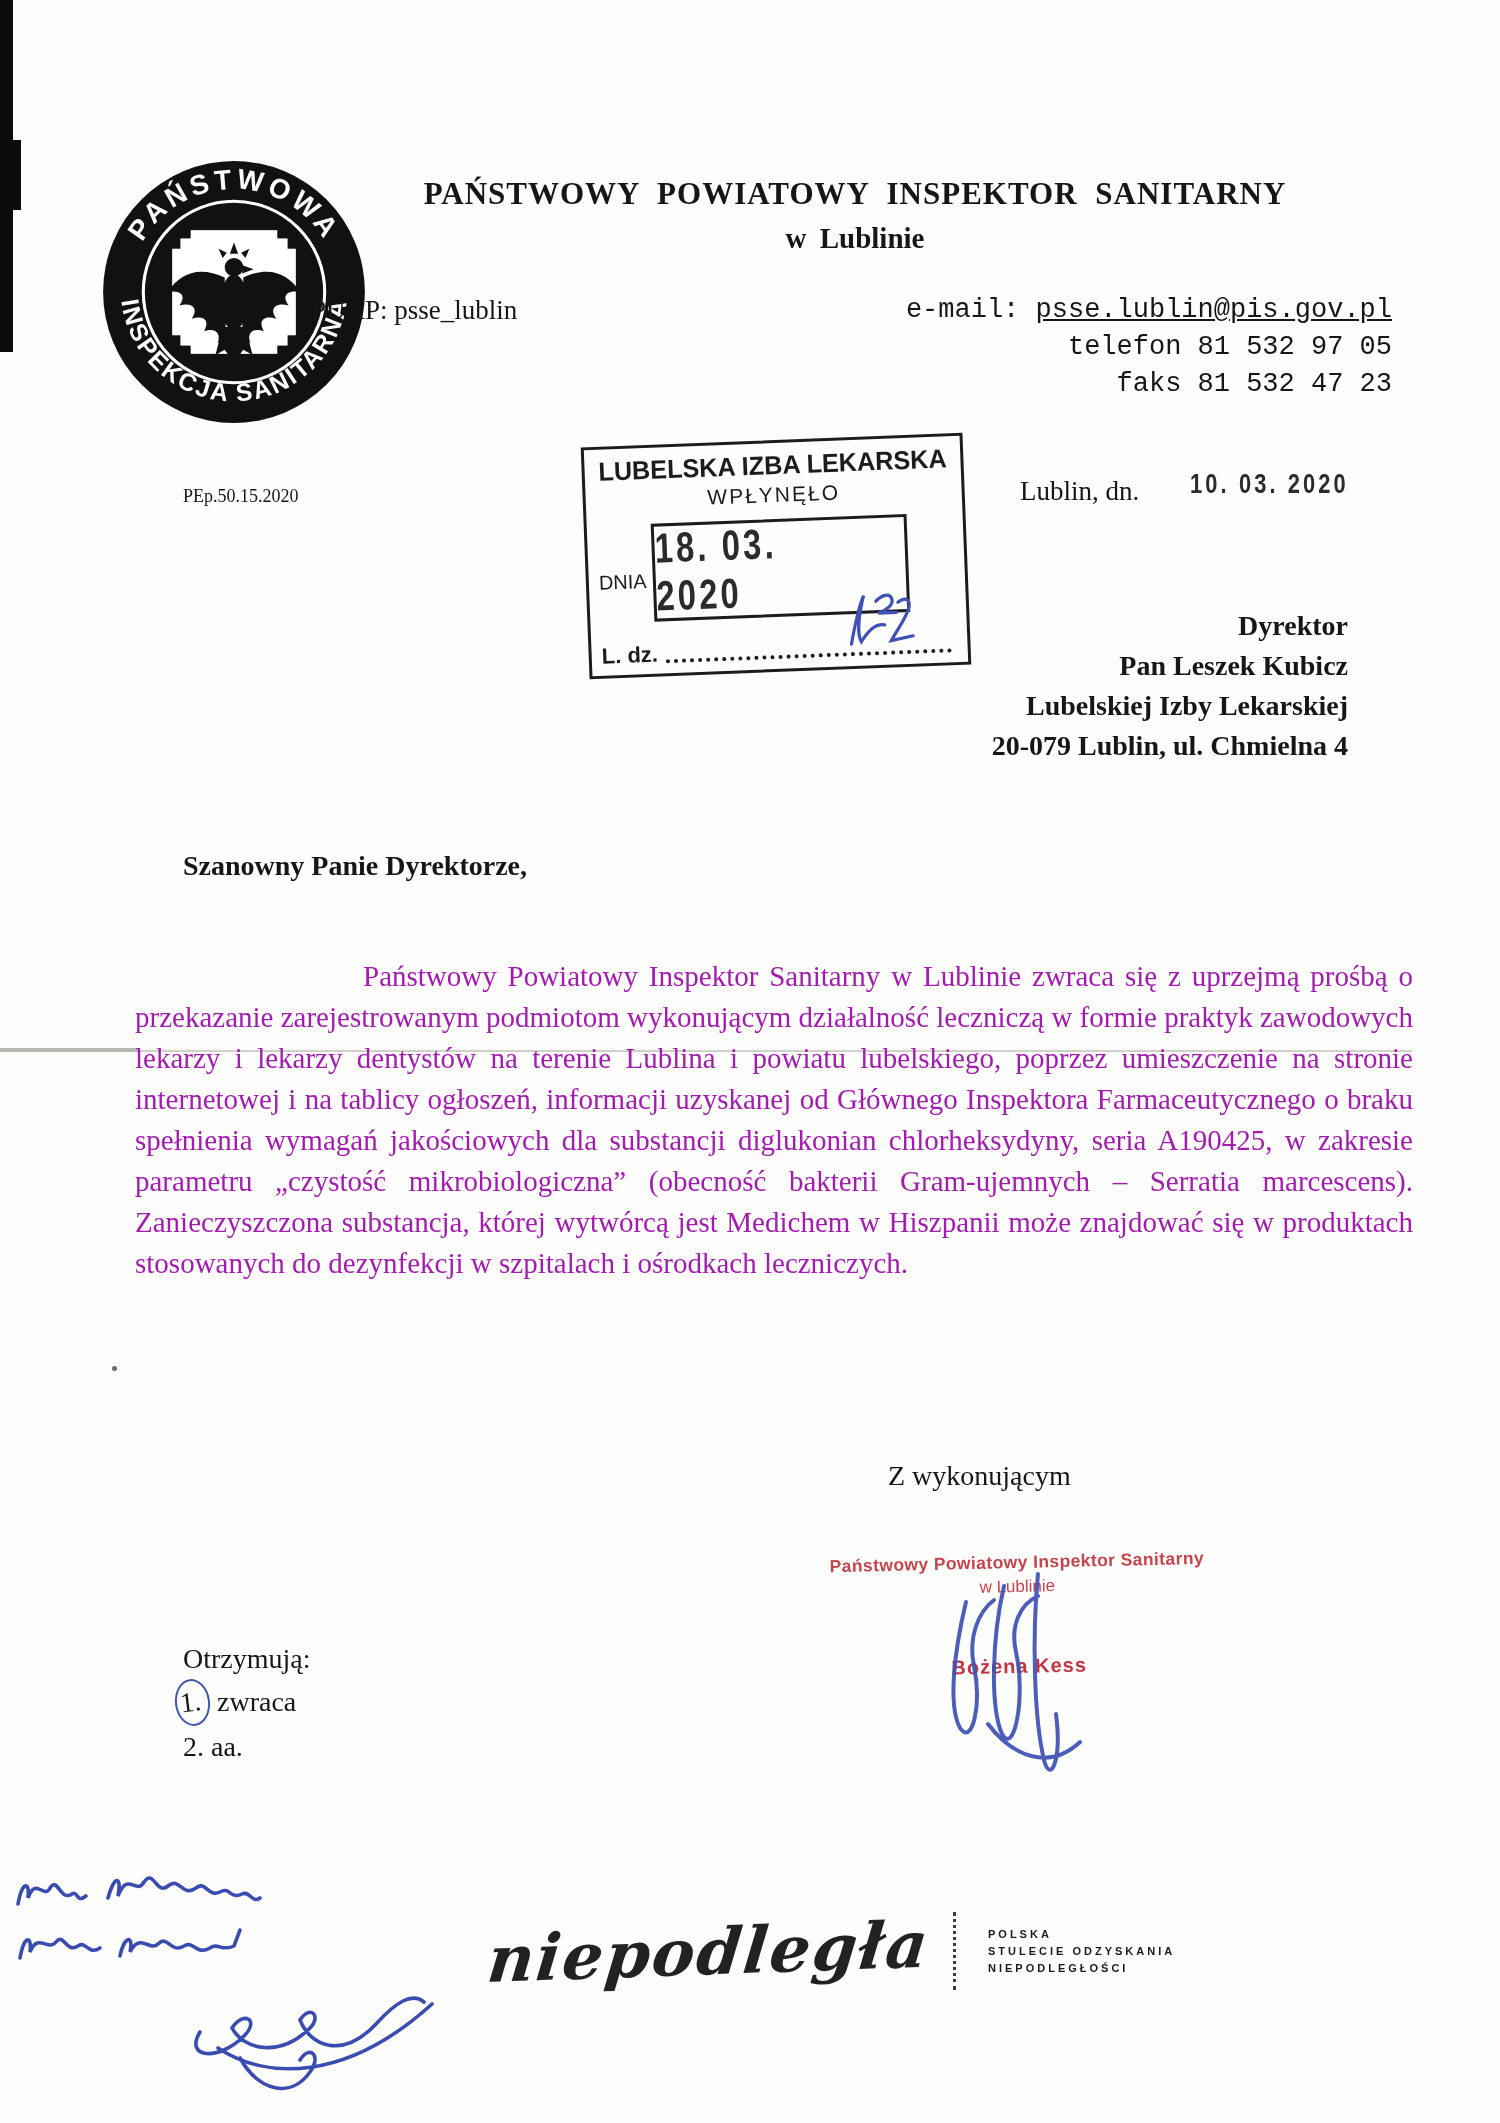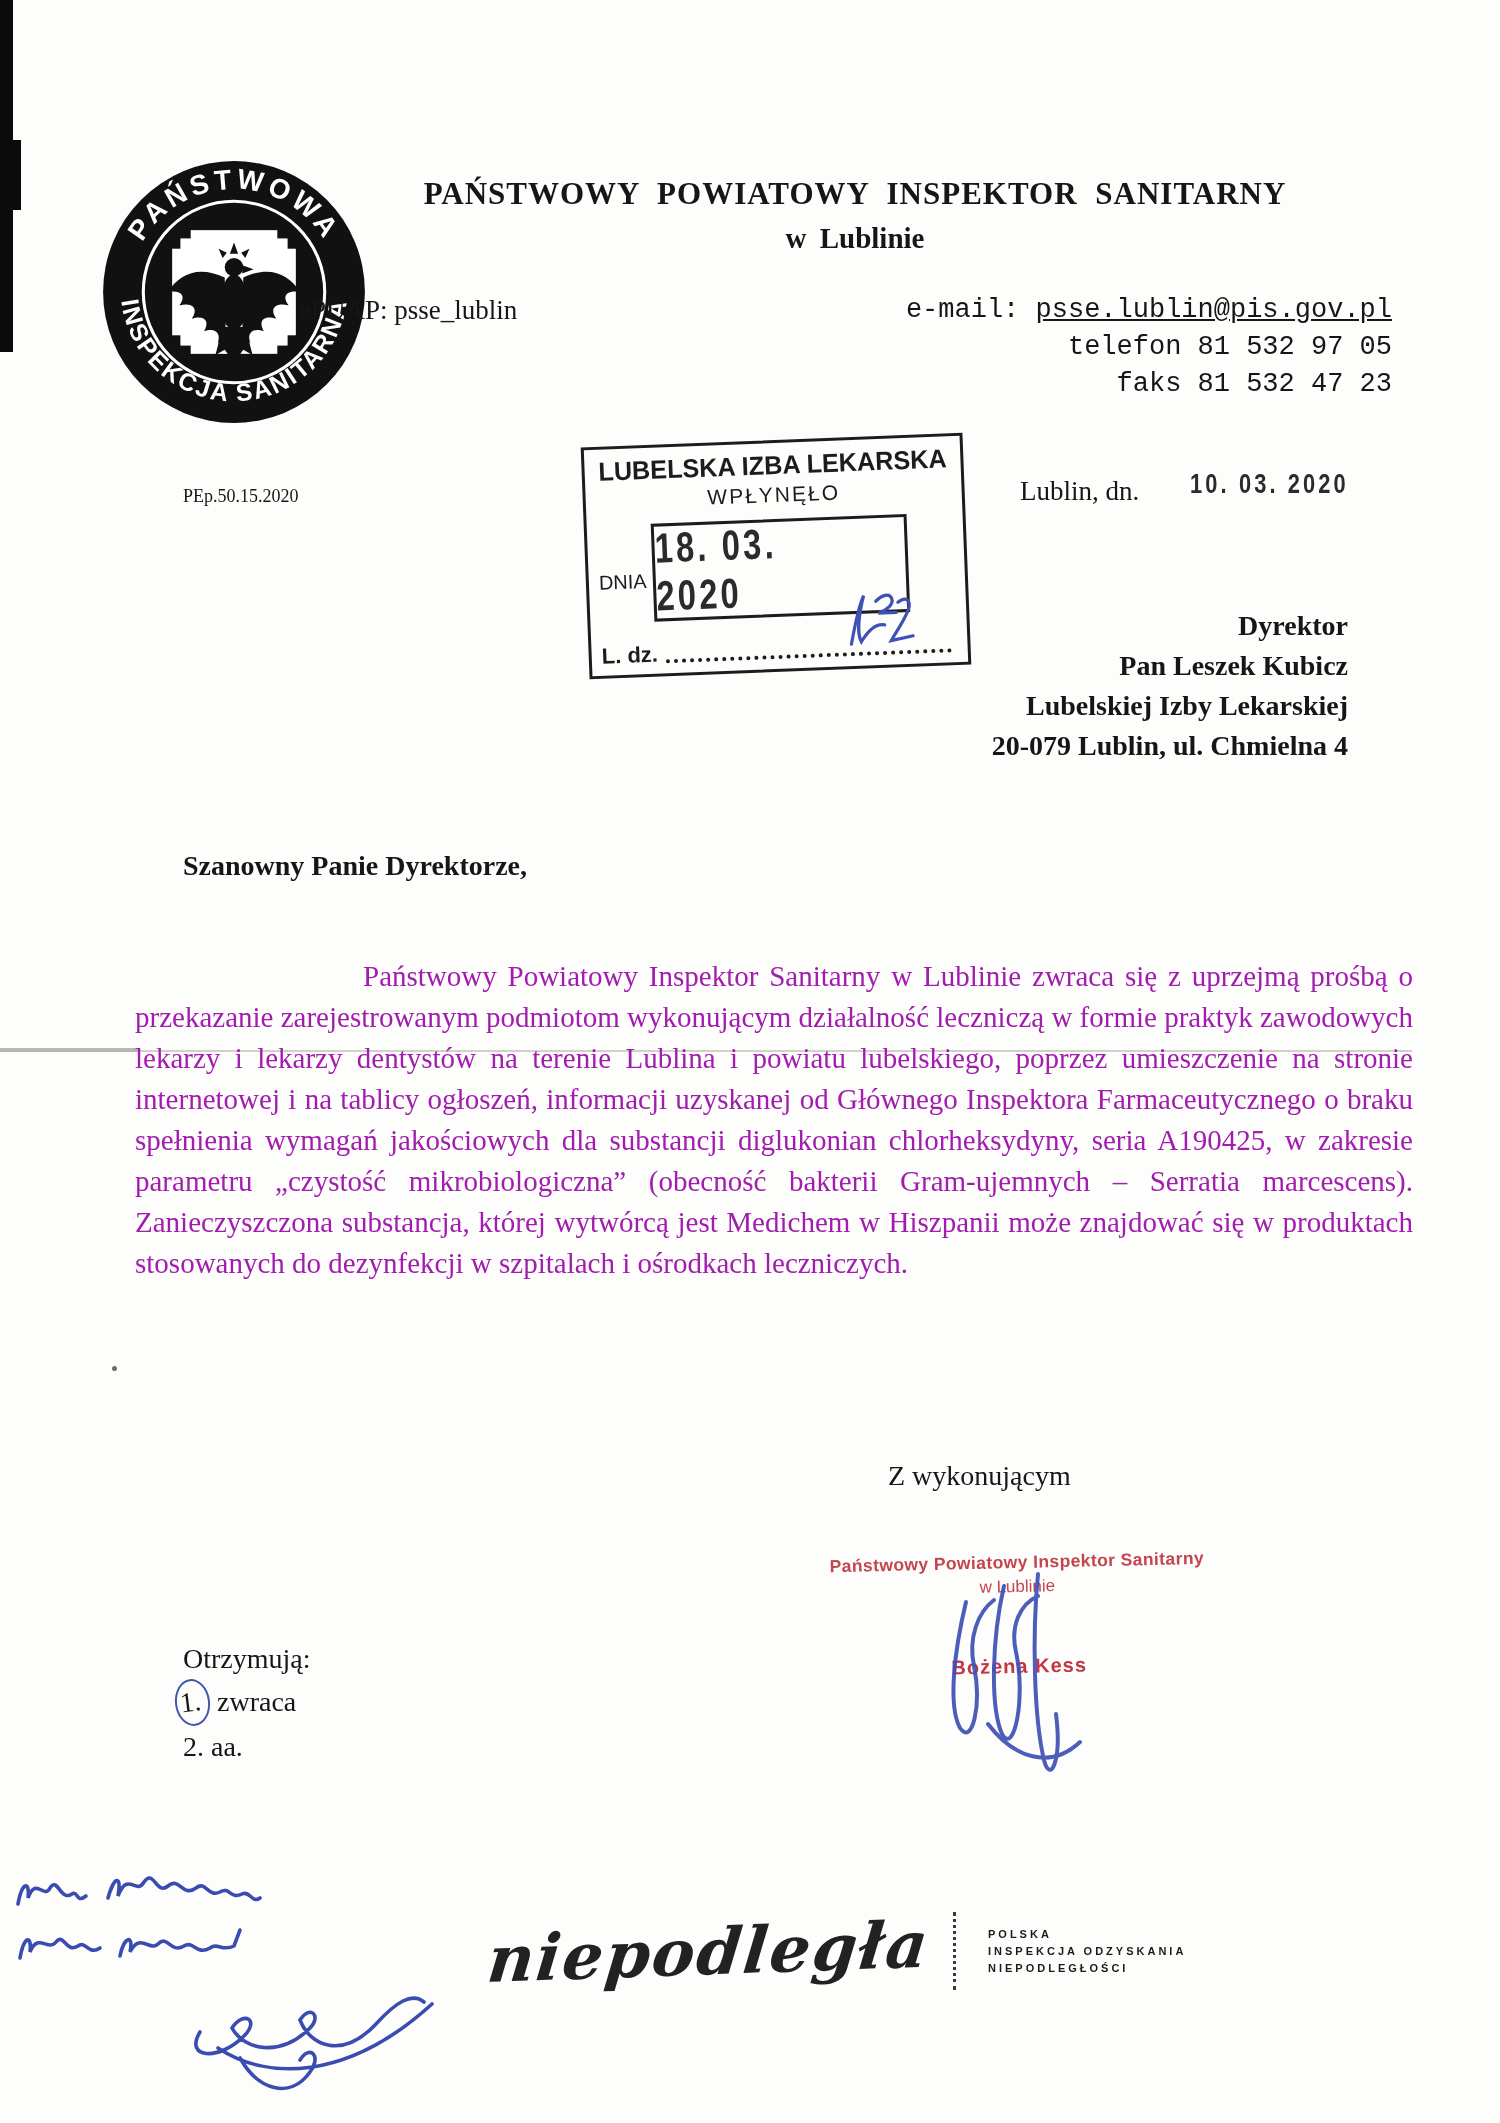--- a/index.html
+++ b/index.html
@@ -217,18 +217,18 @@
         <path d="M236 206 C254 238 286 248 306 220 C318 204 306 192 296 208"></path>
       </g>
     </svg>
   </div>
 
   <div class="indep">
     <div class="indep-script">niepodległa</div>
     <div class="indep-sep"></div>
     <div class="indep-caption">
       <div>POLSKA</div>
-      <div>INSPEKCJA ODZYSKANIA</div>
+      <div>STULECIE ODZYSKANIA</div>
       <div>NIEPODLEGŁOŚCI</div>
     </div>
   </div>
 
 </div>
 
 </body></html>

